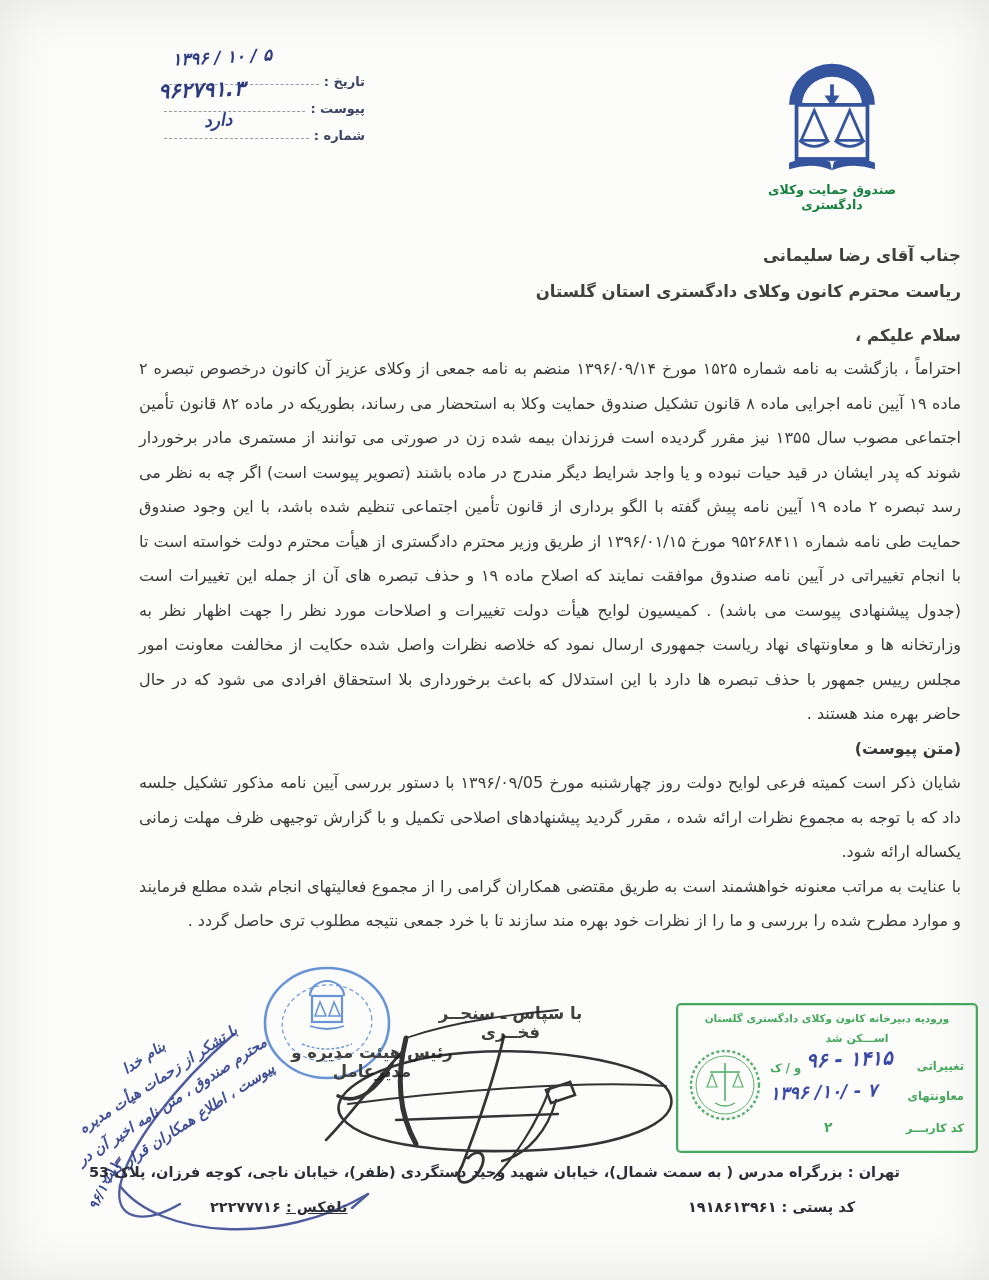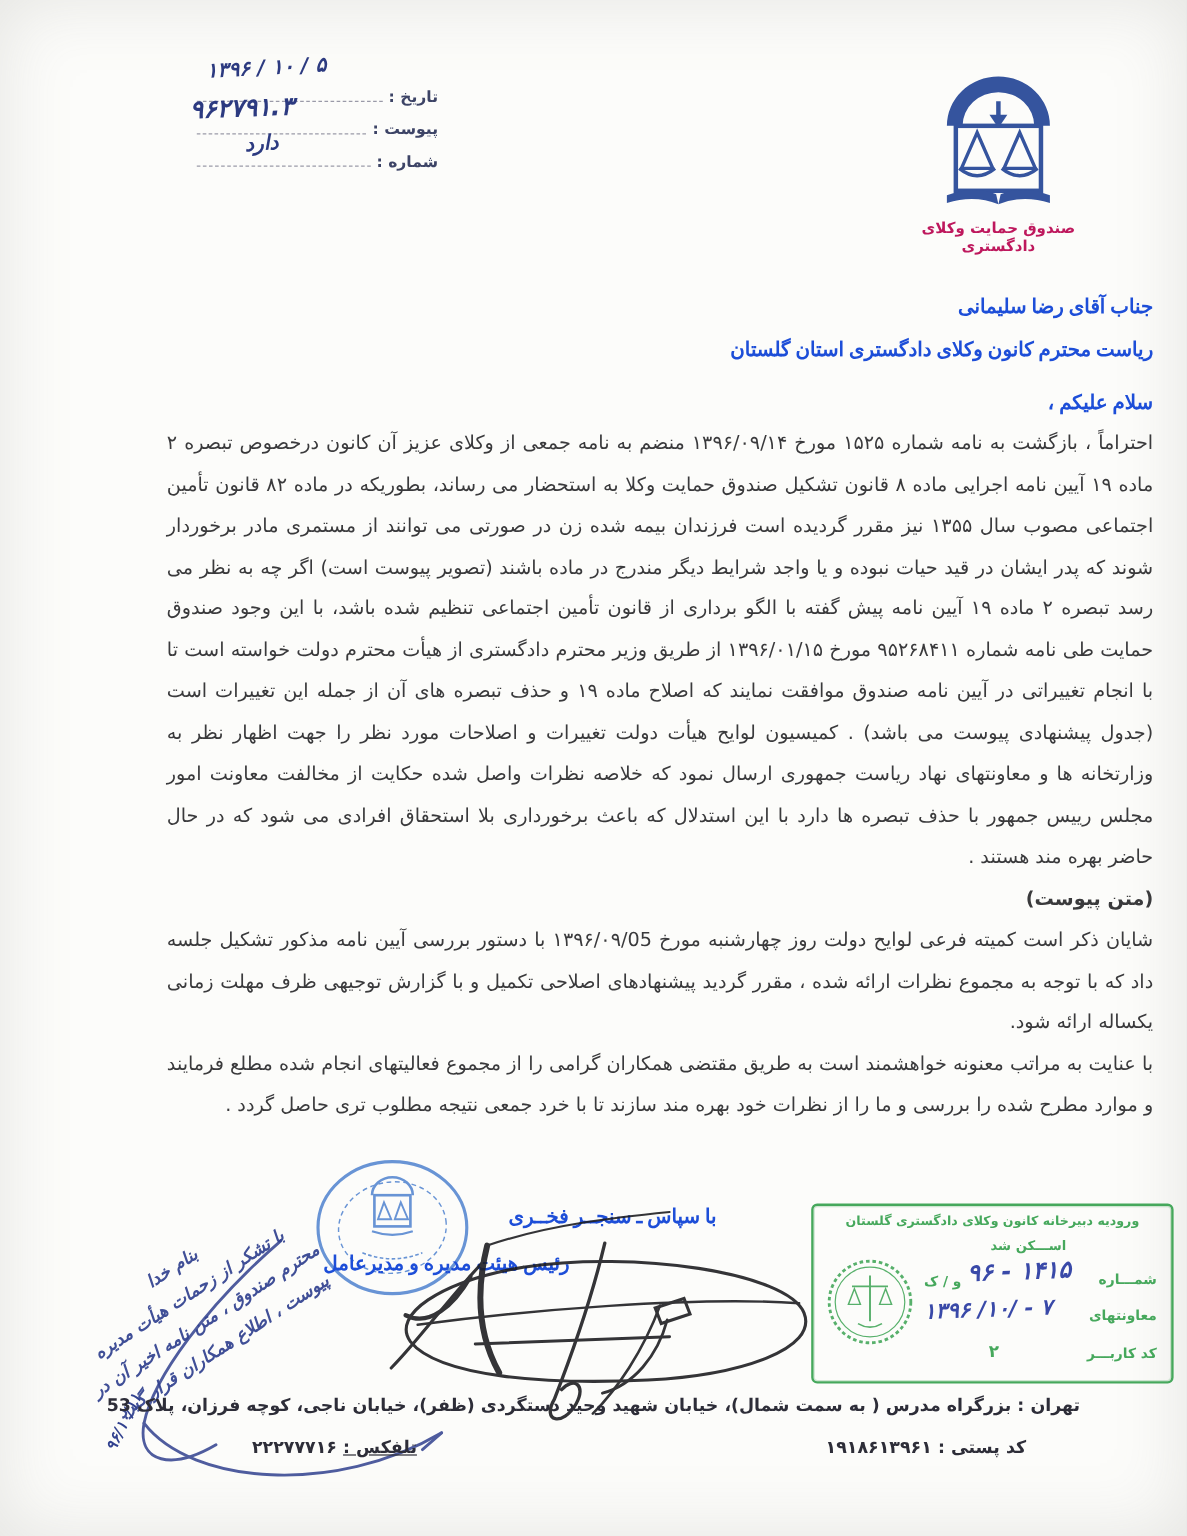--- a/index.html
+++ b/index.html
@@ -12,27 +12,27 @@
 
   
   .meta{left:160px;top:62px;width:205px;font-size:13px;color:#3d4466;}
   .meta-row{display:flex;direction:rtl;align-items:flex-end;height:27px;}
   .meta-row .lbl{white-space:nowrap;font-weight:600;}
   .meta-row .leader{flex:1;border-bottom:1.4px dashed #9a9aa8;margin:0 5px 4px 4px;}
   .hand{font-style:italic;font-weight:bold;color:#2c3a80;letter-spacing:1px;}
 
   
   .logo-wrap{left:738px;top:56px;width:188px;text-align:center;}
-  .logo-caption{margin-top:4px;font-size:12.5px;font-weight:bold;color:#be185d;}
+  .logo-caption{margin-top:4px;font-size:12.5px;font-weight:bold;color:#15803d;}
 
   
   .recipient1{right:28px;top:246px;}
   .recipient2{right:28px;top:282px;}
   .salutation{right:28px;top:326px;}
-  .b{font-weight:bold;color:#1d4ed8;font-size:16.5px;font-family:Liberation Serif, serif;}
+  .b{font-weight:bold;color:#404040;font-size:16.5px;}
   .body-text{right:28px;top:352px;width:822px;color:#3a3a3c;font-size:16px;
              line-height:34.5px;text-align:justify;}
   .body-text p{margin:0;}
   .note-line{margin:0;text-align:right;font-weight:bold;}
 
   
   .sig1{left:408px;top:1004px;width:205px;text-align:center;}
   .sig2{left:252px;top:1043px;width:240px;text-align:center;}
 
   
@@ -139,21 +139,21 @@
       <path d="M186,28 C176,70 158,122 144,158 C133,177 151,181 162,162 C171,146 160,139 150,150" stroke-width="2.8"></path>
       <path d="M252,74 L228,82 L233,95 L257,87 Z" stroke-width="2.6"></path>
       <path d="M238,92 C230,122 210,146 184,153" stroke-width="2.4"></path>
       <path d="M232,80 C218,118 196,150 176,170" stroke-width="2.2"></path>
     </g>
   </svg>
 
   <div class="abs entry-stamp rtl">
     <div class="stamp-title">ورودیه دبیرخانه کانون وکلای دادگستری گلستان</div>
     <div class="stamp-scanned">اســـکن شد</div>
-    <span class="st-lbl" style="right:12px;top:54px;">شمـــاره</span>
+    <span class="st-lbl" style="right:12px;top:54px;">تغییراتی</span>
     <span class="st-lbl" style="left:92px;top:56px;">و / ک</span>
     <span class="hand-blue ltrv" style="left:128px;top:42px;font-size:20px;">۹۶ - ۱۴۱۵</span>
     <span class="st-lbl" style="right:12px;top:84px;">معاونتهای</span>
     <span class="hand-blue ltrv" style="left:92px;top:76px;font-size:18px;">۱۳۹۶ /۱۰/ - ۷</span>
     <span class="st-lbl" style="right:12px;top:116px;">کد کاربـــر</span>
     <span class="st-lbl" style="left:146px;top:114px;font-size:14px;">۲</span>
     <svg class="abs" style="left:8px;top:38px;opacity:.9" width="78" height="84" viewBox="0 0 78 84">
       <g fill="none" stroke="#46a85c">
         <circle cx="39" cy="42" r="34" stroke-width="2.4" stroke-dasharray="3 2.4"></circle>
         <circle cx="39" cy="42" r="29" stroke-width="1"></circle>

